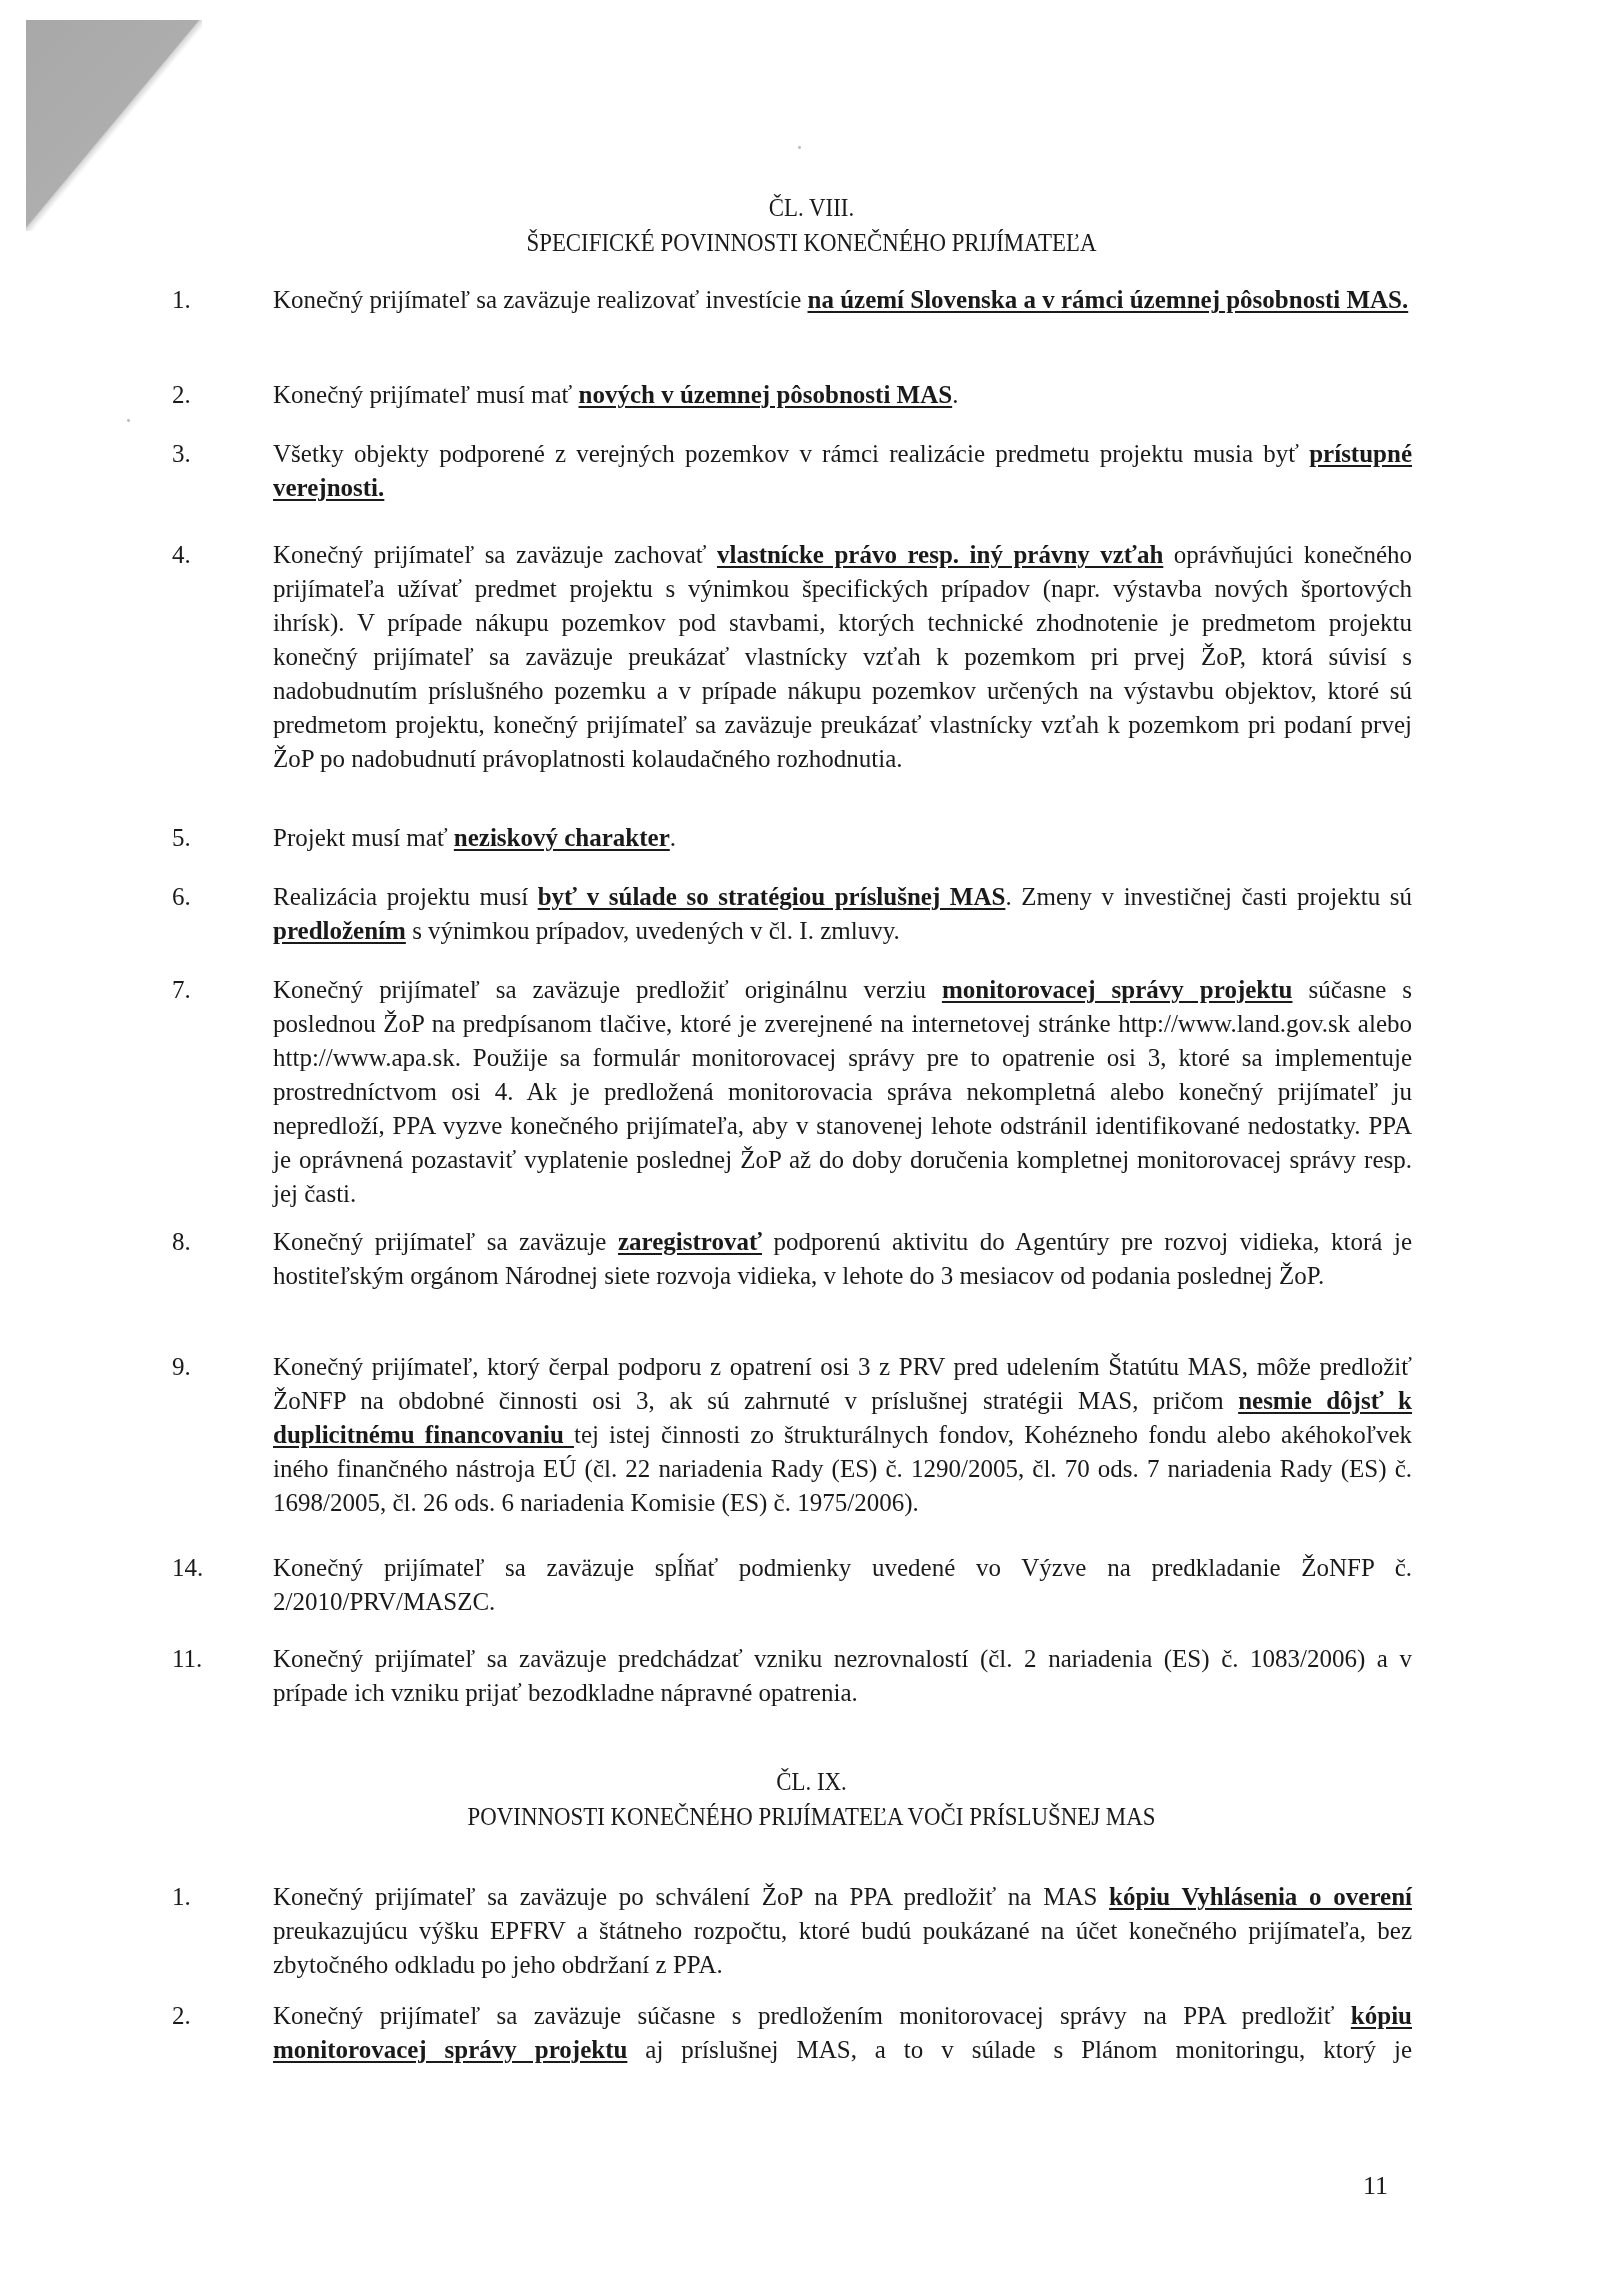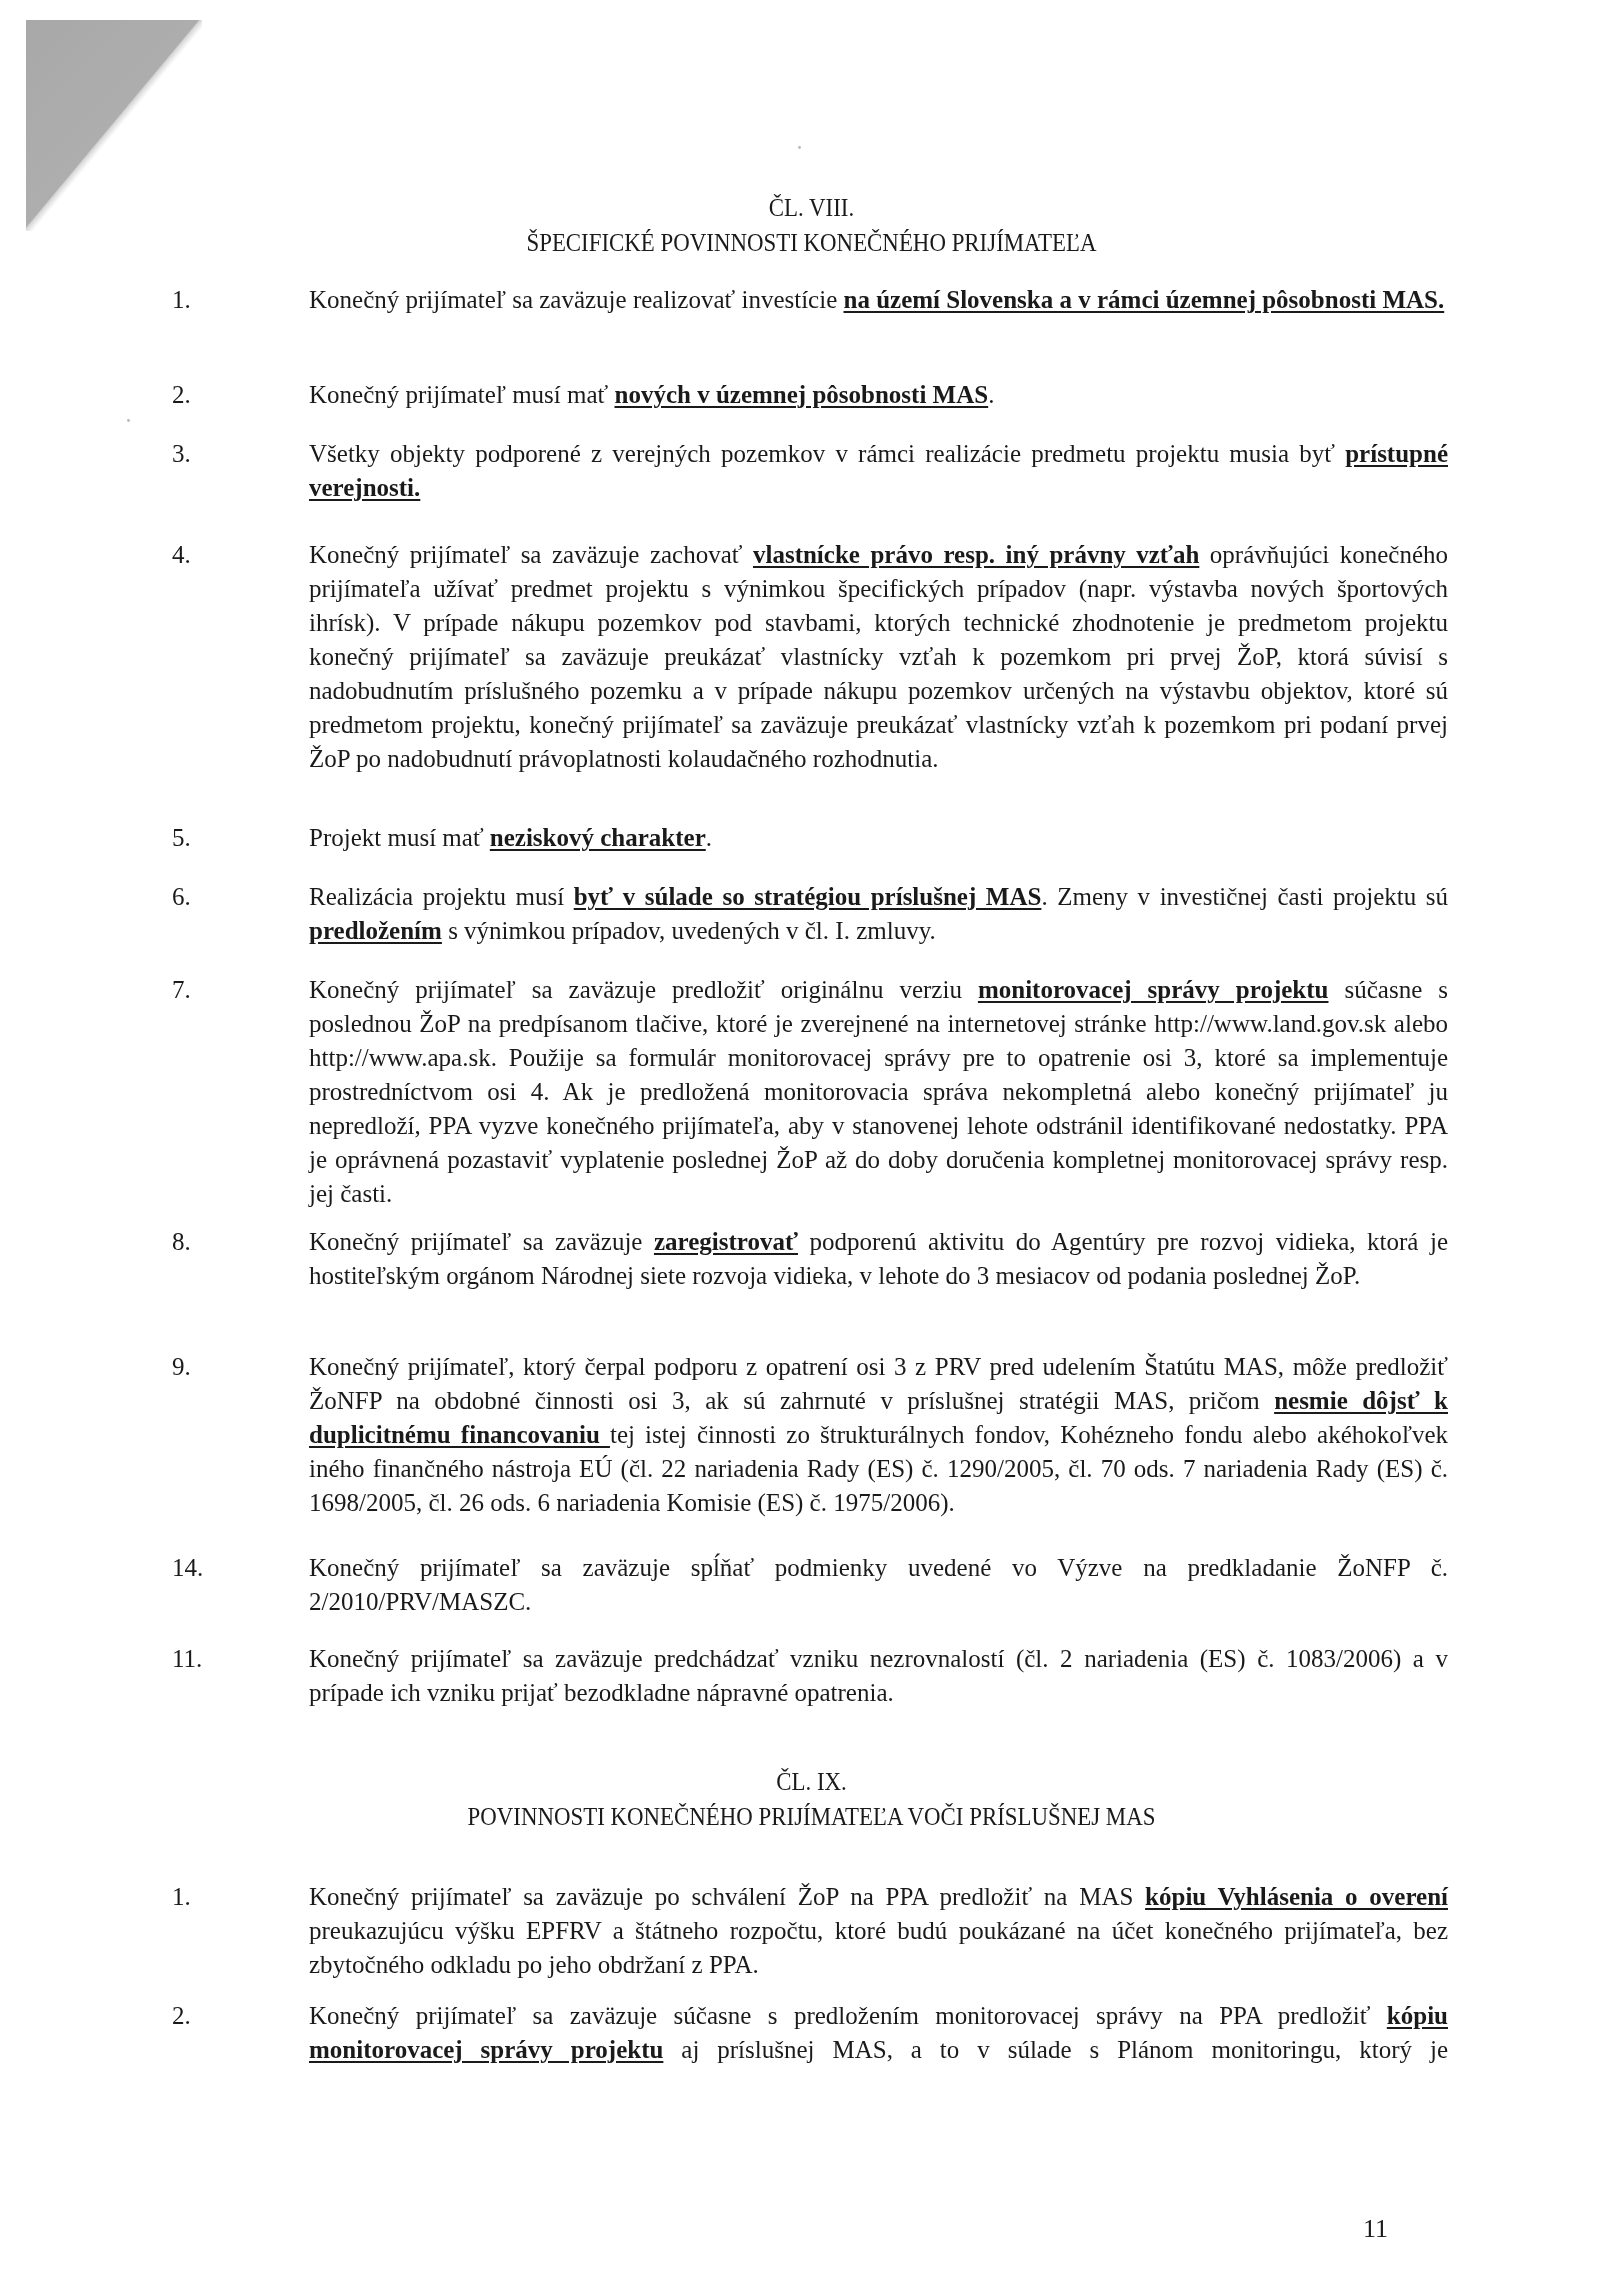--- a/index.html
+++ b/index.html
@@ -22,25 +22,24 @@
     .heading {
       position: absolute; left: 0; width: 1623px; text-align: center;
       font-size: 26px; line-height: 33px; color: #1a1a1a;
       transform: scaleX(0.88); transform-origin: center;
     }
     .item { position: absolute; left: 172px; width: 1239px; font-size: 25px; line-height: 34px; }
     .num { position: absolute; left: 0; top: 0; width: 59px; }
     .text {
       position: absolute; left: 101px; width: 1139px; text-align: justify;
       text-align-last: auto;
-      margin-left: 36px;
     }
     .u { font-weight: bold; text-decoration: underline; text-decoration-thickness: 2px; text-underline-offset: 2.9px; }
     .link { text-underline-offset: 2.9px; }
-    .page-number { position: absolute; left: 1363px; top: 2171px; font-size: 26px; margin-top: 43px; }
+    .page-number { position: absolute; left: 1363px; top: 2171px; font-size: 26px; }
   </style>
 </head>
 <body>
 
 <div class="corner-fold"></div>
 <div class="corner-fold-edge"></div>
 <div class="speck" style="left:798px;top:146px"></div>
 <div class="speck" style="left:127px;top:419px"></div>
 
 <div class="heading" style="top:191px">ČL. VIII.</div>

